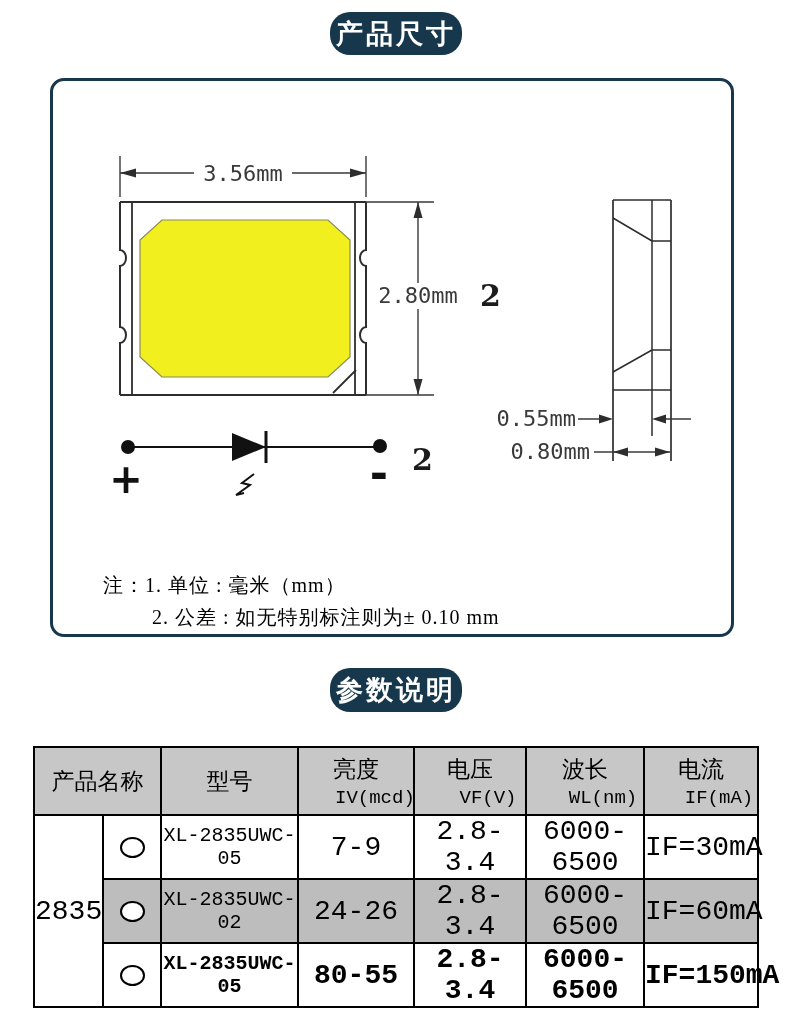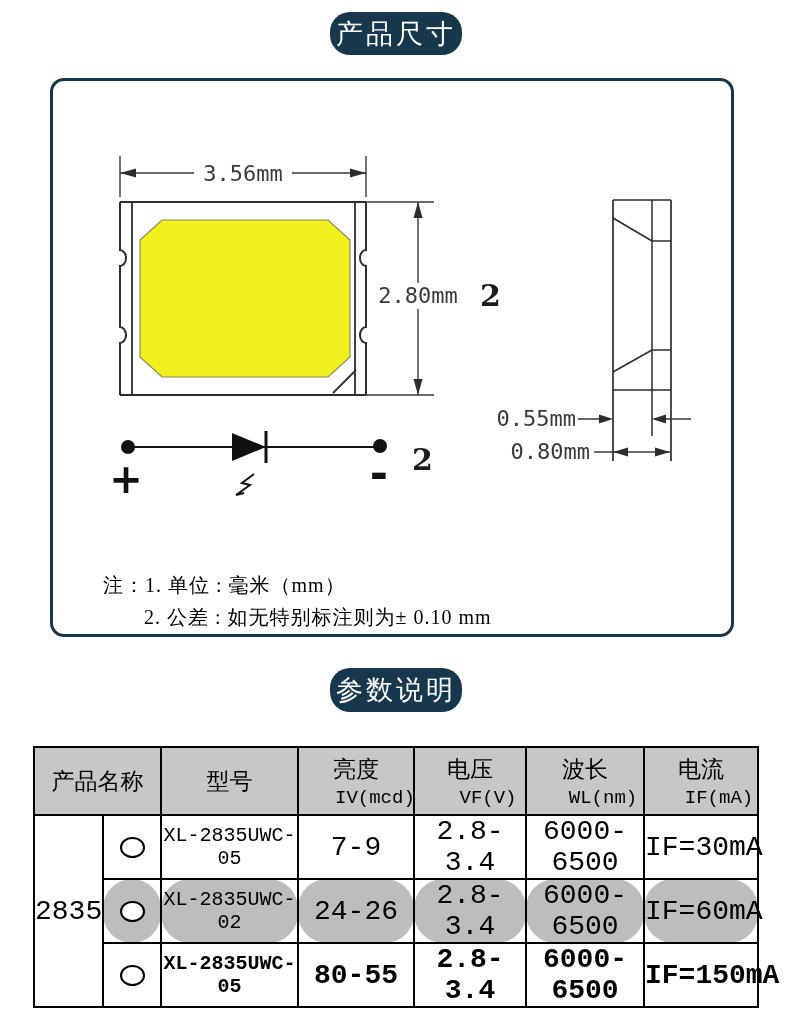--- a/index.html
+++ b/index.html
@@ -3,21 +3,21 @@
 <meta charset="utf-8">
 <style>
   html,body{margin:0;padding:0;}
   body{
     width:790px;height:1032px;position:relative;background:#ffffff;
     font-family:"Liberation Sans",sans-serif;overflow:hidden;
   }
   .badge{
     position:absolute;left:330px;width:132px;height:44px;
     background:#17384c;border-radius:20px;color:#ffffff;
-    font-size:27px;font-weight:normal;letter-spacing:3px;
+    font-size:27px;font-weight:bold;letter-spacing:3px;
     display:flex;align-items:center;justify-content:center;
     font-family:"Liberation Sans",sans-serif;
   }
   #badge-size{top:12px;height:43px;}
   #badge-params{top:668px;}
   .draw-box{
     position:absolute;left:50px;top:78px;width:684px;height:559px;
     border:3px solid #17384c;border-radius:14px;box-sizing:border-box;
     background:#ffffff;
   }
@@ -27,41 +27,41 @@
   }
   .ref-num{
     font-family:"DejaVu Serif",serif;font-weight:600;fill:#1c1c1c;font-size:30px;
   }
   .pol-sign{font-family:"DejaVu Sans",sans-serif;font-weight:bold;fill:#111111;}
   .note-line{
     position:absolute;color:#000;font-size:20px;letter-spacing:1px;
     font-family:"Liberation Serif","DejaVu Serif",serif;white-space:nowrap;
   }
   #note-1{left:94px;top:572px;margin-left:9px;}
-  #note-2{left:144px;top:604px;}
+  #note-2{left:152px;top:604px;}
   table.params{
     position:absolute;left:33px;top:746px;width:724px;
     border-collapse:collapse;table-layout:fixed;background:#ffffff;
   }
   table.params td,table.params th{
     border:2px solid #000000;text-align:center;vertical-align:middle;
     padding:0;color:#000;
   }
   th.hdr{
     background:#c7c7c7;height:66px;font-weight:normal;
     font-family:"Liberation Serif","DejaVu Serif",serif;font-size:23px;
   }
   th.hdr .sub{
     display:block;font-family:"Liberation Mono","DejaVu Sans Mono",monospace;
     font-size:19px;margin-top:2px;padding-left:36px;
   }
   tr.row-1 td{height:59px;}
   tr.row-2 td{height:57px;}
   tr.row-3 td{height:58px;font-weight:bold;}
-  tr.highlight td{background:#bdbdbd;border-radius:29px;}
+  tr.highlight td{background:#bdbdbd;}
   td.mono,th .sub{font-family:"Liberation Mono","DejaVu Sans Mono",monospace;}
   td.mono{font-size:28px;}
   td.model-cell{font-size:20px;}
   .radio{
     width:25px;height:21px;border:2px solid #000;border-radius:50%;
     background:#fff;margin:0 auto;box-sizing:border-box;
   }
 </style>
 </head>
 <body>

